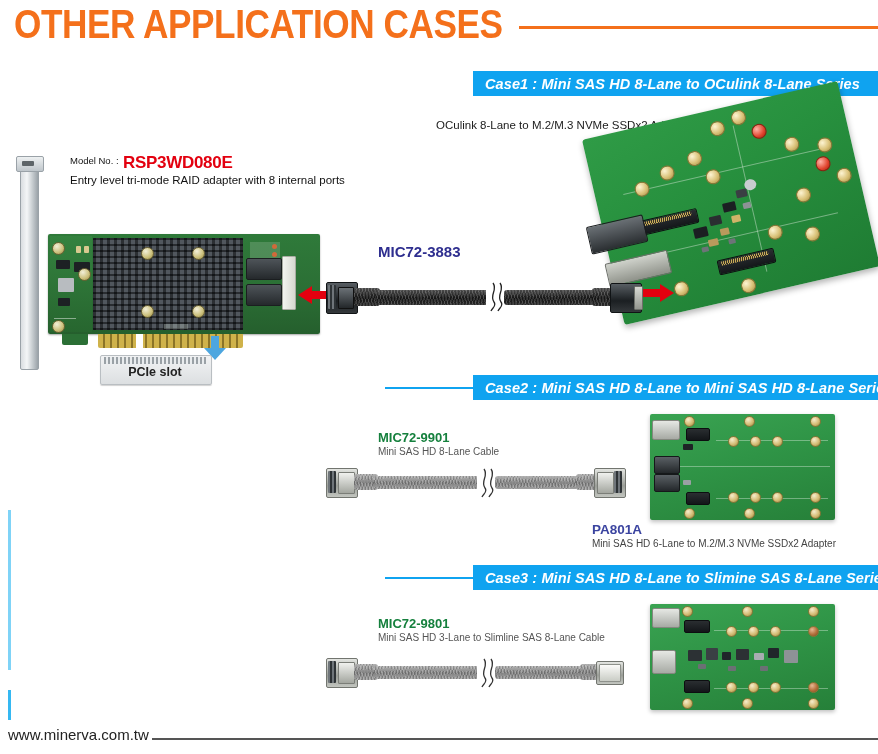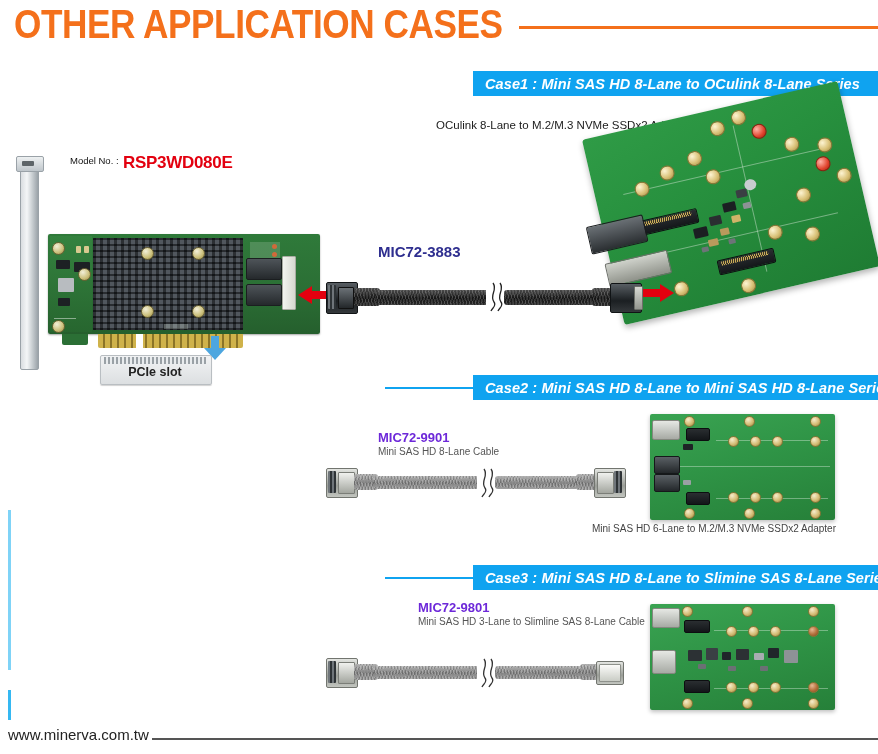--- a/index.html
+++ b/index.html
@@ -50,21 +50,21 @@
   .part-code{font-weight:bold;white-space:nowrap;}
   .part-desc{white-space:nowrap;color:#1b1b1b;}
 
   .lbl-pd803a .part-code{font-size:15px;color:#E6007E;}
   .lbl-pd803a .part-desc{font-size:11.5px;margin-top:1px;}
 
   .lbl-mic9701 .part-code{font-size:15px;color:#2E2E8F;}
   .lbl-mic9701 .part-desc{font-size:11.5px;margin-top:1px;}
 
   .lbl-mic9901 .part-code,
-  .lbl-mic9801 .part-code{font-size:13px;color:#6d28d9;}
+  .lbl-mic9801 .part-code{font-size:13px;color:#15803d;}
   .lbl-mic9901 .part-desc,
   .lbl-mic9801 .part-desc{font-size:10px;color:#555;margin-top:1px;}
 
   .lbl-pa801a .part-code,
   .lbl-pc802a .part-code{font-size:13.5px;color:#3B44A0;}
   .lbl-pa801a .part-desc,
   .lbl-pc802a .part-desc{font-size:10px;color:#444;margin-top:1px;}
 
   
   #raid-label{left:70px;top:153px;white-space:nowrap;}
@@ -295,20 +295,21 @@
 <div class="abs" id="title-rule"></div>
 
 <div class="abs case-lead" style="left:473px;top:71px;width:8px;height:25px;"></div>
 <div class="abs case-banner" style="left:473px;top:71px;width:405px;">Case1 : Mini SAS HD 8-Lane to OCulink 8-Lane Series</div>
 
 <div class="abs" id="raid-label">
   <div>
     <span id="raid-modelno">Model No. :</span>
     <span id="raid-code">RSP3WD080E</span>
   </div>
+  <div id="raid-desc">Entry level tri-mode RAID adapter with 8 internal ports</div>
 </div>
 
 <div class="abs" id="raid-card">
   <div class="bracket"></div>
   <div class="bracket-tab"></div>
   <div class="bracket-slot"></div>
 
   <div class="pcb"></div>
   <div class="pcb-left-circ"></div>
 
@@ -477,28 +478,29 @@
   <div class="fb-pad" style="left:94px;top:2px;"></div>
   <div class="fb-pad" style="left:160px;top:2px;"></div>
   <div class="fb-pad" style="left:34px;top:94px;"></div>
   <div class="fb-pad" style="left:94px;top:94px;"></div>
   <div class="fb-pad" style="left:160px;top:94px;"></div>
   <div class="fb-chip" style="left:33px;top:30px;width:10px;height:6px;"></div>
   <div class="fb-chip lt" style="left:33px;top:66px;width:8px;height:5px;"></div>
 </div>
 
 <div class="abs lbl-pa801a" style="left:592px;top:522px;">
+  <div class="part-code">PA801A</div>
   <div class="part-desc">Mini SAS HD 6-Lane to M.2/M.3 NVMe SSDx2 Adapter</div>
 </div>
 
 <div class="abs case-lead" style="left:473px;top:565px;width:8px;height:25px;"></div>
 <div class="abs case-banner" style="left:473px;top:565px;width:405px;">Case3 : Mini SAS HD 8-Lane to Slimine SAS 8-Lane Series</div>
 <div class="abs" style="left:385px;top:577px;width:88px;height:2px;background:#0FA3F0;"></div>
 
-<div class="abs lbl-mic9801" style="left:378px;top:600px;margin-left:40px;">
+<div class="abs lbl-mic9801" style="left:378px;top:616px;">
   <div class="part-code">MIC72-9801</div>
   <div class="part-desc">Mini SAS HD 3-Lane to Slimline SAS 8-Lane Cable</div>
 </div>
 
 <div class="abs cable-wrap" style="left:326px;top:652px;width:300px;height:40px;">
   <div class="conn-sff-gray" style="left:0px;top:6px;width:30px;height:28px;"></div>
   <div class="conn-latch" style="left:2px;top:9px;width:8px;height:22px;"></div>
   <div class="conn-face" style="left:12px;top:10px;width:15px;height:20px;background:linear-gradient(180deg,#f0f1ee,#a3a69f);border:1px solid #7b7e78;"></div>
   <div class="cable-boot cable-gray" style="left:28px;top:12px;width:24px;height:16px;"></div>
   <div class="cable-body cable-gray" style="left:48px;top:14px;width:105px;height:13px;"></div>

